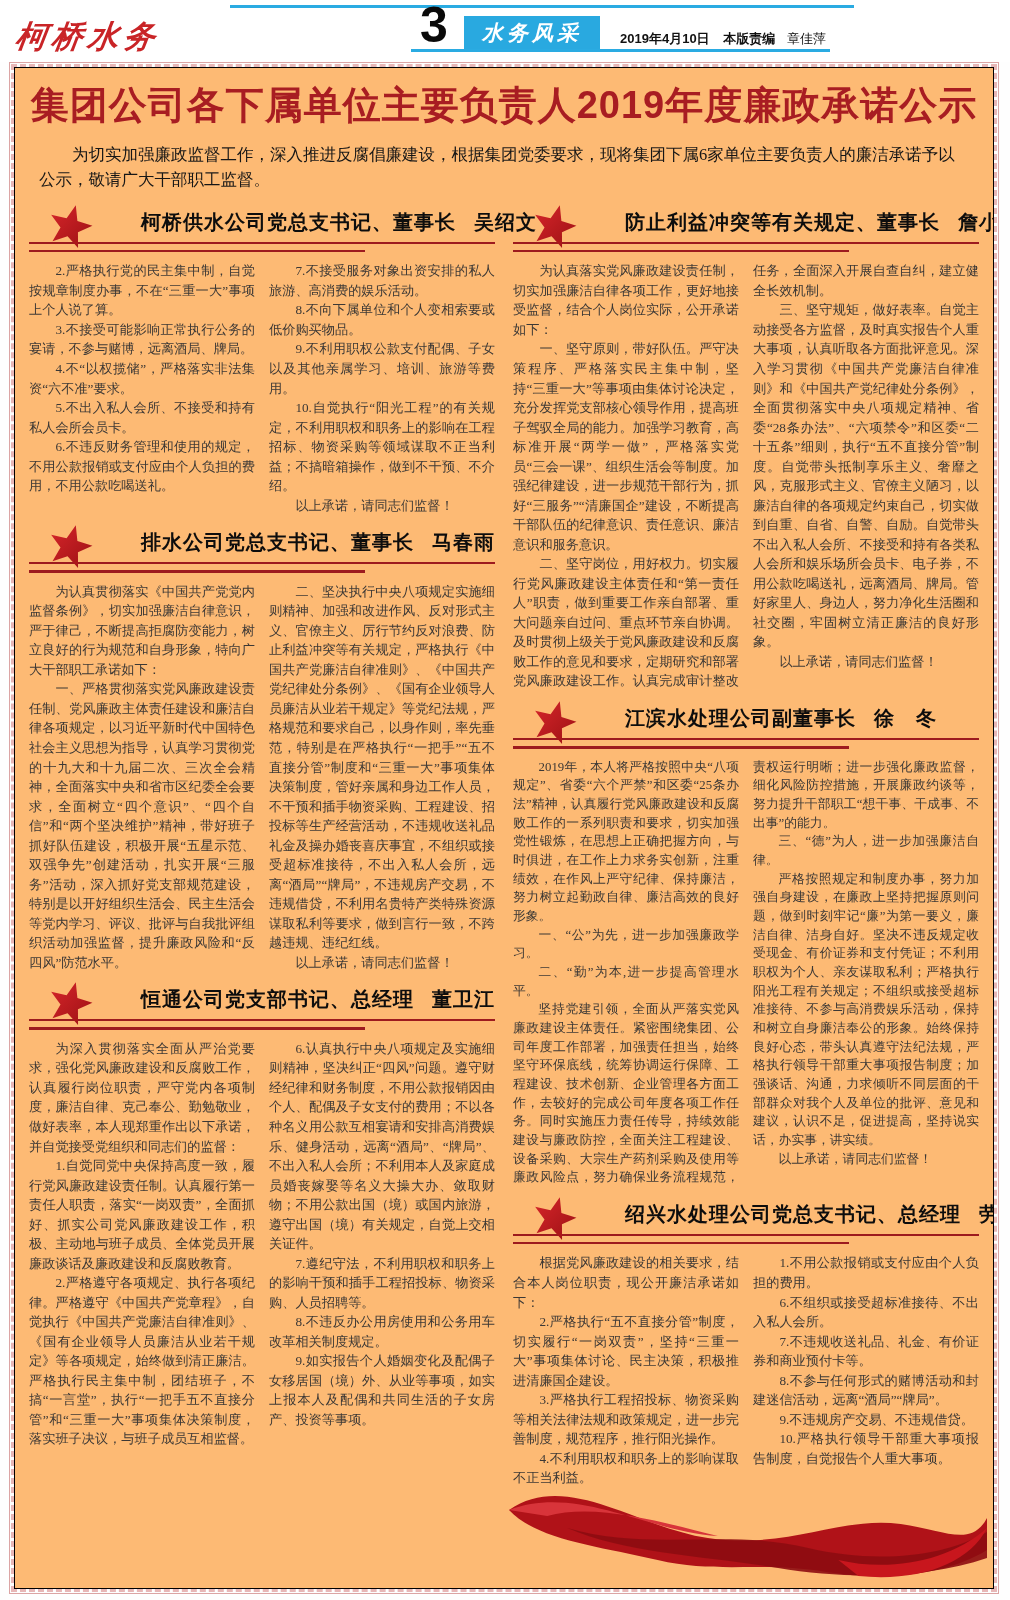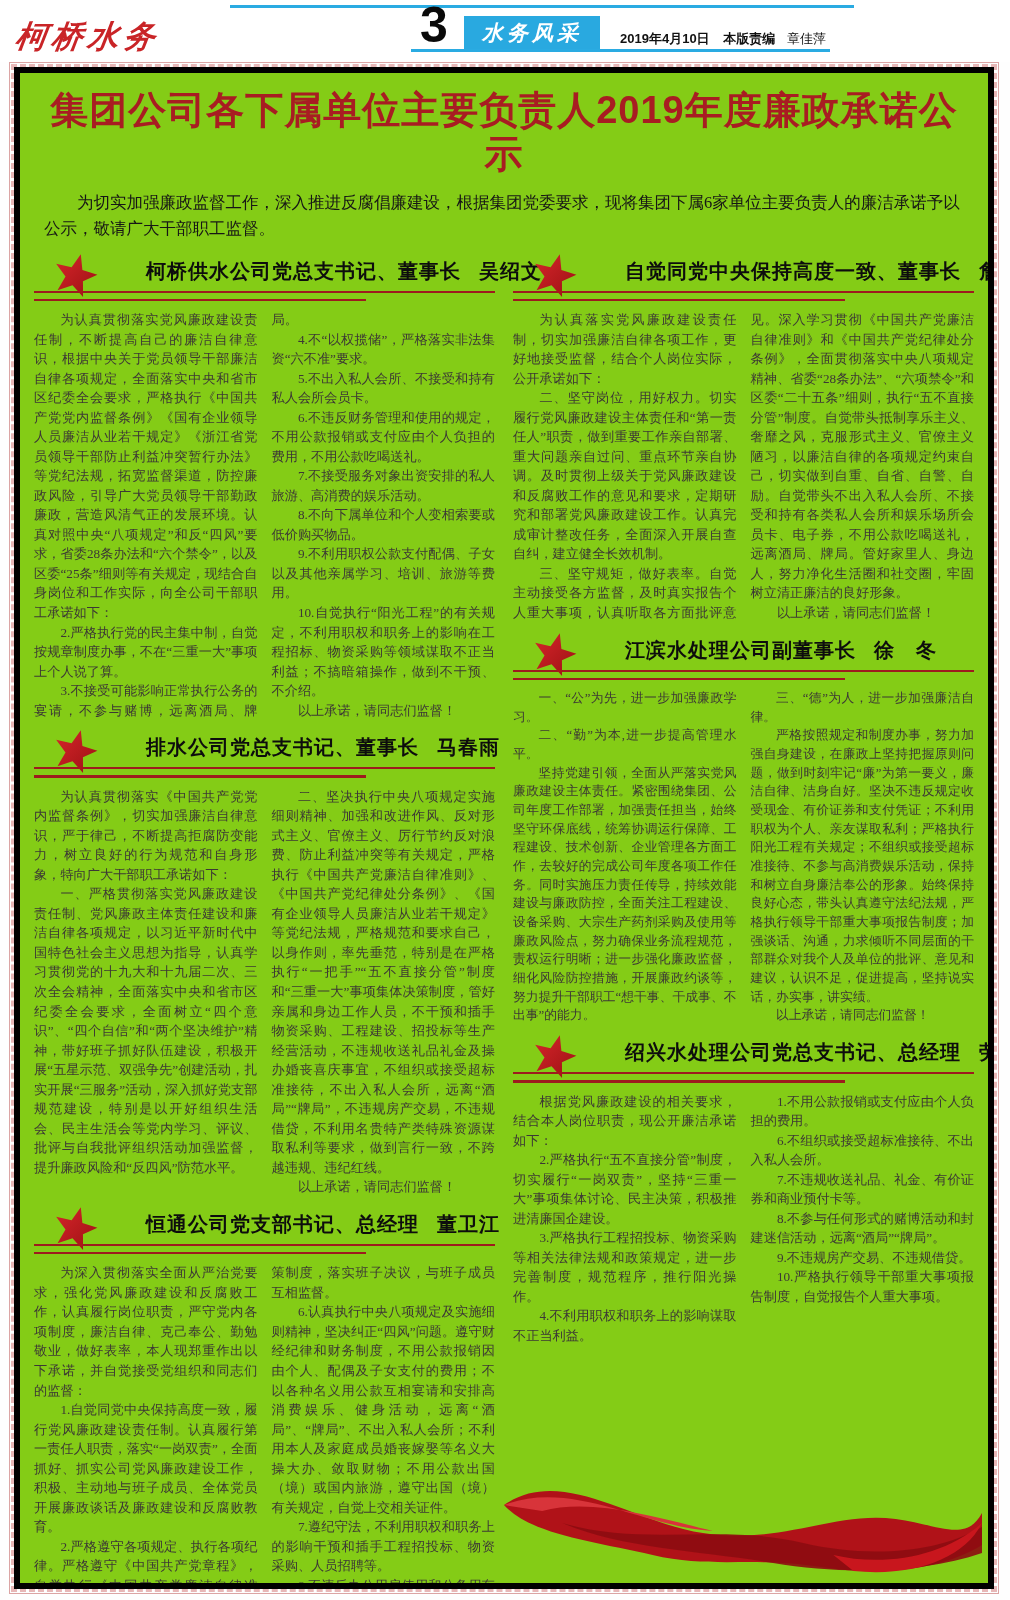--- a/index.html
+++ b/index.html
@@ -20,22 +20,22 @@
          line-height:34px;letter-spacing:4px;}
   .dateline{position:absolute;left:620px;top:30px;width:240px;font-size:13px;color:#111;
             font-family:"Liberation Sans",sans-serif;white-space:nowrap;}
   .dateline b{font-weight:bold;}
   .dateline .editor-name{font-family:"Liberation Serif",serif;font-weight:normal;margin-left:8px;}
   .dateline .lbl{margin-left:10px;}
   
   .frame{position:absolute;left:9px;top:62px;width:990px;height:1532px;box-sizing:border-box;
          border:1px solid #dba4a4;padding:4px;}
   .frame::before{content:"";position:absolute;inset:1px;border:3px dashed #e7b7b7;pointer-events:none;}
-  .frame-inner{position:relative;border:6px solid #000000;height:100%;box-sizing:border-box;
-               padding:12px 14px 0;overflow:hidden;background:#84cc16;}
+  .frame-inner{position:relative;border:1px solid #000000;height:100%;box-sizing:border-box;
+               padding:12px 14px 0;overflow:hidden;background:#fdba74;}
   
   .headline{text-align:center;color:#a81d22;font-family:"Liberation Sans",sans-serif;
             font-weight:900;font-size:38px;letter-spacing:1px;margin:4px 0 14px;line-height:1.15;}
   .intro{font-size:16.5px;line-height:1.55;text-indent:2em;margin:0 10px 14px;color:#161616;}
   
   .halves{display:flex;gap:18px;}
   .half{flex:1;min-width:0;}
   .sec{margin-bottom:12px;}
   .sec-head{position:relative;padding:2px 0 6px 112px;border-bottom:2.5px solid #9d1b1e;}
   .sec-head h2{margin:0;font-family:"Liberation Sans",sans-serif;font-size:20px;font-weight:bold;
@@ -84,21 +84,20 @@
               <stop offset="0" stop-color="#d6252a"></stop>
                     <stop offset="1" stop-color="#9c1114"></stop>
                   </linearGradient>
                 </defs>
             <polygon fill="url(#sg0)" points="61.6,8.5 64.8,40.0 94.9,49.6 65.9,62.3 66.1,94.0 45.1,70.4 15.0,80.3 31.0,53.0 12.3,27.5 43.2,34.3"></polygon>
           </svg>
           <h2><span>柯桥供水公司党总支书记、董事长</span><span class="nm">吴绍文</span></h2>
         </div>
         <div class="rule2"></div>
         <div class="sec-body">
-              <p>为认真贯彻落实党风廉政建设责任制，不断提高自己的廉洁自律意识，根据中央关于党员领导干部廉洁自律各项规定，全面落实中央和省市区纪委全会要求，严格执行《中国共产党党内监督条例》《国有企业领导人员廉洁从业若干规定》《浙江省党员领导干部防止利益冲突暂行办法》等党纪法规，拓宽监督渠道，防控廉政风险，引导广大党员领导干部勤政廉政，营造风清气正的发展环境。认真对照中央“八项规定”和反“四风”要求，省委28条办法和“六个禁令”，以及区委“25条”细则等有关规定，现结合自身岗位和工作实际，向全公司干部职工承诺如下：</p>
               <p>2.严格执行党的民主集中制，自觉按规章制度办事，不在“三重一大”事项上个人说了算。</p>
               <p>3.不接受可能影响正常执行公务的宴请，不参与赌博，远离酒局、牌局。</p>
               <p>4.不“以权揽储”，严格落实非法集资“六不准”要求。</p>
               <p>5.不出入私人会所、不接受和持有私人会所会员卡。</p>
               <p>6.不违反财务管理和使用的规定，不用公款报销或支付应由个人负担的费用，不用公款吃喝送礼。</p>
               <p>7.不接受服务对象出资安排的私人旅游、高消费的娱乐活动。</p>
               <p>8.不向下属单位和个人变相索要或低价购买物品。</p>
               <p>9.不利用职权公款支付配偶、子女以及其他亲属学习、培训、旅游等费用。</p>
               <p>10.自觉执行“阳光工程”的有关规定，不利用职权和职务上的影响在工程招标、物资采购等领域谋取不正当利益；不搞暗箱操作，做到不干预、不介绍。</p>
               <p>以上承诺，请同志们监督！</p>
@@ -142,40 +141,42 @@
 
     </div>
 
     <div class="half">
 
       <div class="sec">
         <div class="sec-head">
           <svg class="star" viewBox="0 0 100 100">
             <polygon fill="url(#sg0)" points="61.6,8.5 64.8,40.0 94.9,49.6 65.9,62.3 66.1,94.0 45.1,70.4 15.0,80.3 31.0,53.0 12.3,27.5 43.2,34.3"></polygon>
           </svg>
-          <h2><span>自觉同党中央保持高度一致、董事长</span><span class="nm">詹小勇</span></h2>
+          <h2><span>防止利益冲突等有关规定、董事长</span><span class="nm">詹小勇</span></h2>
         </div>
         <div class="rule2"></div>
         <div class="sec-body">
               <p>为认真落实党风廉政建设责任制，切实加强廉洁自律各项工作，更好地接受监督，结合个人岗位实际，公开承诺如下：</p>
+              <p>一、坚守原则，带好队伍。严守决策程序、严格落实民主集中制，坚持“三重一大”等事项由集体讨论决定，充分发挥党支部核心领导作用，提高班子驾驭全局的能力。加强学习教育，高标准开展“两学一做”，严格落实党员“三会一课”、组织生活会等制度。加强纪律建设，进一步规范干部行为，抓好“三服务”“清廉国企”建设，不断提高干部队伍的纪律意识、责任意识、廉洁意识和服务意识。</p>
               <p>二、坚守岗位，用好权力。切实履行党风廉政建设主体责任和“第一责任人”职责，做到重要工作亲自部署、重大问题亲自过问、重点环节亲自协调。及时贯彻上级关于党风廉政建设和反腐败工作的意见和要求，定期研究和部署党风廉政建设工作。认真完成审计整改任务，全面深入开展自查自纠，建立健全长效机制。</p>
               <p>三、坚守规矩，做好表率。自觉主动接受各方监督，及时真实报告个人重大事项，认真听取各方面批评意见。深入学习贯彻《中国共产党廉洁自律准则》和《中国共产党纪律处分条例》，全面贯彻落实中央八项规定精神、省委“28条办法”、“六项禁令”和区委“二十五条”细则，执行“五不直接分管”制度。自觉带头抵制享乐主义、奢靡之风，克服形式主义、官僚主义陋习，以廉洁自律的各项规定约束自己，切实做到自重、自省、自警、自励。自觉带头不出入私人会所、不接受和持有各类私人会所和娱乐场所会员卡、电子券，不用公款吃喝送礼，远离酒局、牌局。管好家里人、身边人，努力净化生活圈和社交圈，牢固树立清正廉洁的良好形象。</p>
               <p>以上承诺，请同志们监督！</p>
             </div>
       </div>
 
       <div class="sec sec-tight">
         <div class="sec-head">
           <svg class="star" viewBox="0 0 100 100">
             <polygon fill="url(#sg0)" points="61.6,8.5 64.8,40.0 94.9,49.6 65.9,62.3 66.1,94.0 45.1,70.4 15.0,80.3 31.0,53.0 12.3,27.5 43.2,34.3"></polygon>
           </svg>
           <h2><span>江滨水处理公司副董事长</span><span class="nm">徐　冬</span></h2>
         </div>
         <div class="rule2"></div>
         <div class="sec-body">
+              <p>2019年，本人将严格按照中央“八项规定”、省委“六个严禁”和区委“25条办法”精神，认真履行党风廉政建设和反腐败工作的一系列职责和要求，切实加强党性锻炼，在思想上正确把握方向，与时俱进，在工作上力求务实创新，注重绩效，在作风上严守纪律、保持廉洁，努力树立起勤政自律、廉洁高效的良好形象。</p>
               <p>一、“公”为先，进一步加强廉政学习。</p>
               <p>二、“勤”为本,进一步提高管理水平。</p>
               <p>坚持党建引领，全面从严落实党风廉政建设主体责任。紧密围绕集团、公司年度工作部署，加强责任担当，始终坚守环保底线，统筹协调运行保障、工程建设、技术创新、企业管理各方面工作，去较好的完成公司年度各项工作任务。同时实施压力责任传导，持续效能建设与廉政防控，全面关注工程建设、设备采购、大宗生产药剂采购及使用等廉政风险点，努力确保业务流程规范，责权运行明晰；进一步强化廉政监督，细化风险防控措施，开展廉政约谈等，努力提升干部职工“想干事、干成事、不出事”的能力。</p>
               <p>三、“德”为人，进一步加强廉洁自律。</p>
               <p>严格按照规定和制度办事，努力加强自身建设，在廉政上坚持把握原则问题，做到时刻牢记“廉”为第一要义，廉洁自律、洁身自好。坚决不违反规定收受现金、有价证券和支付凭证；不利用职权为个人、亲友谋取私利；严格执行阳光工程有关规定；不组织或接受超标准接待、不参与高消费娱乐活动，保持和树立自身廉洁奉公的形象。始终保持良好心态，带头认真遵守法纪法规，严格执行领导干部重大事项报告制度；加强谈话、沟通，力求倾听不同层面的干部群众对我个人及单位的批评、意见和建议，认识不足，促进提高，坚持说实话，办实事，讲实绩。</p>
               <p>以上承诺，请同志们监督！</p>
             </div>
       </div>
 
       <div class="sec">

